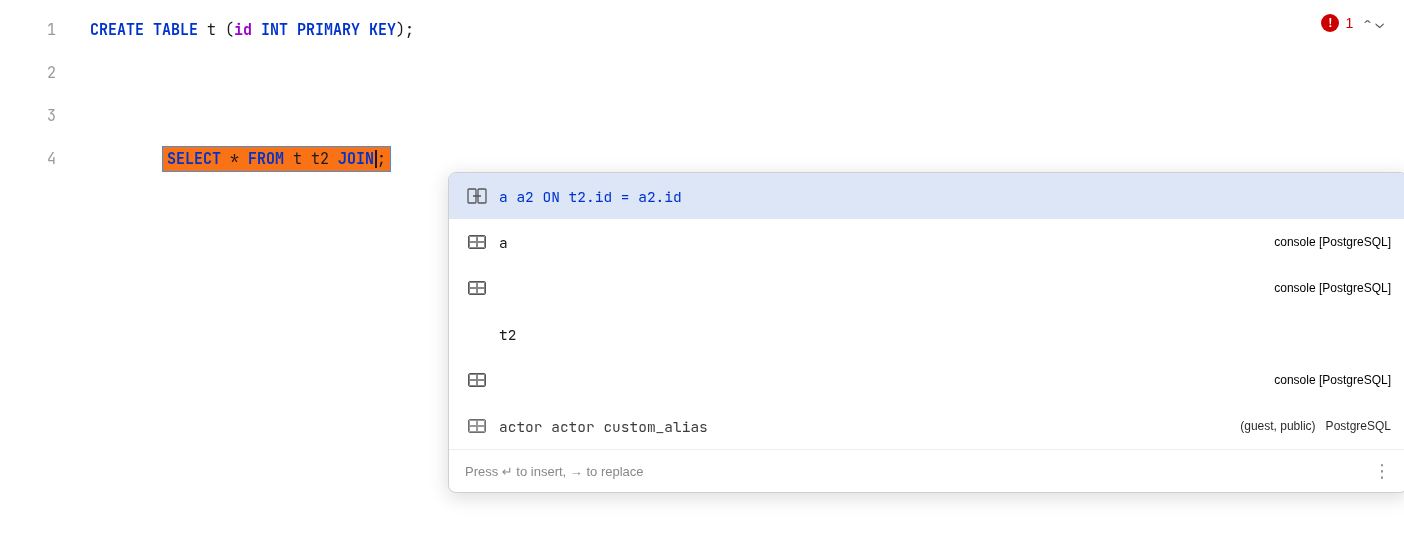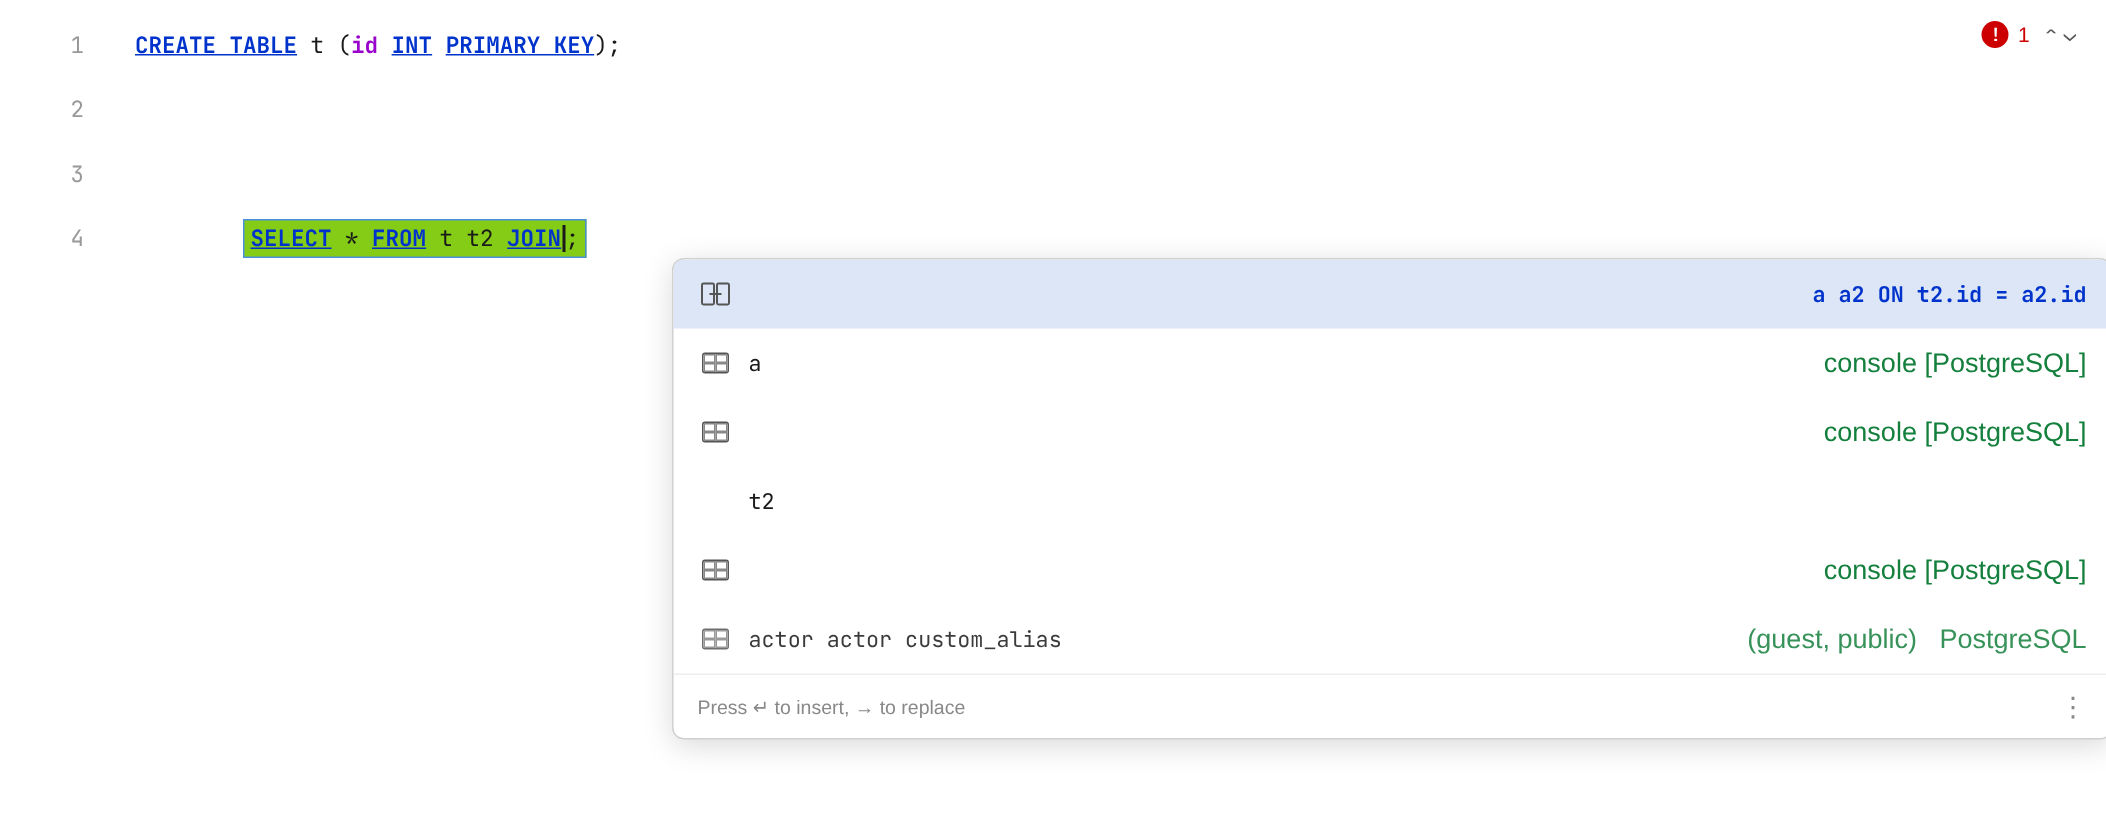--- a/index.html
+++ b/index.html
@@ -51,27 +51,26 @@
       color: #1a1a1a;
     }
 
     
     .line-4-content {
       position: relative;
       border: 1.5px solid #4a90d9;
       display: inline-flex;
       align-items: center;
       padding: 2px 4px;
-      background: #84cc16;
+      background: #f97316;
     }
 
     .kw-blue {
       color: #0033cc;
       font-weight: 600;
-      text-decoration: underline;
     }
 
     .kw-purple {
       color: #9900cc;
       font-weight: 600;
       margin-top: 23px;
     }
 
     .plain {
       color: #1a1a1a;
@@ -183,22 +182,22 @@
     .table-icon-cell {
       border: 0.5px solid #888;
     }
 
     .dropdown-item-text {
       flex: 1;
       color: #1a1a1a;
     }
 
     .dropdown-item-meta {
-      color: #15803d;
-      font-size: 18px;
+      color: #000000;
+      font-size: 12px;
       font-family: sans-serif;
       margin-left: auto;
     }
 
     .dropdown-footer {
       padding: 10px 16px;
       font-size: 13px;
       color: #888888;
       font-family: sans-serif;
       border-top: 1px solid #eeeeee;
@@ -262,21 +261,21 @@
   <div class="autocomplete-dropdown">
 
     <div class="dropdown-item selected">
       <div class="dropdown-item-icon">
         <svg viewBox="0 0 20 16" width="20" height="16" fill="none" xmlns="http://www.w3.org/2000/svg">
           <rect x="1" y="1" width="8" height="14" rx="1" stroke="#555" stroke-width="1.3" fill="none"></rect>
           <rect x="11" y="1" width="8" height="14" rx="1" stroke="#555" stroke-width="1.3" fill="none"></rect>
           <line x1="6" y1="8" x2="14" y2="8" stroke="#555" stroke-width="1.3"></line>
         </svg>
       </div>
-      <span class="dropdown-item-text" style="color:#0033cc; font-weight:700;text-align:right;">a a2 ON t2.id = a2.id</span>
+      <span class="dropdown-item-text" style="color:#0033cc; font-weight:400;">a a2 ON t2.id = a2.id</span>
     </div>
 
     <div class="dropdown-item">
       <div class="dropdown-item-icon">
         <div class="table-icon">
           <div class="table-icon-cell"></div>
           <div class="table-icon-cell"></div>
           <div class="table-icon-cell"></div>
           <div class="table-icon-cell"></div>
         </div>

